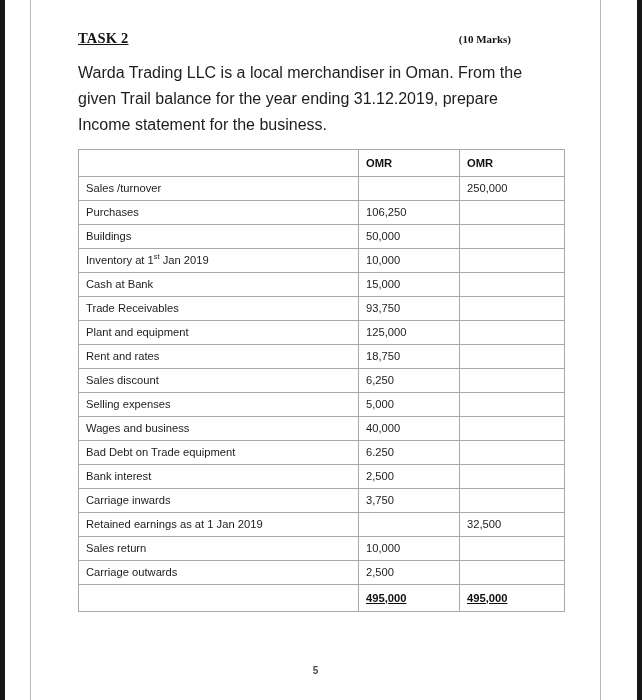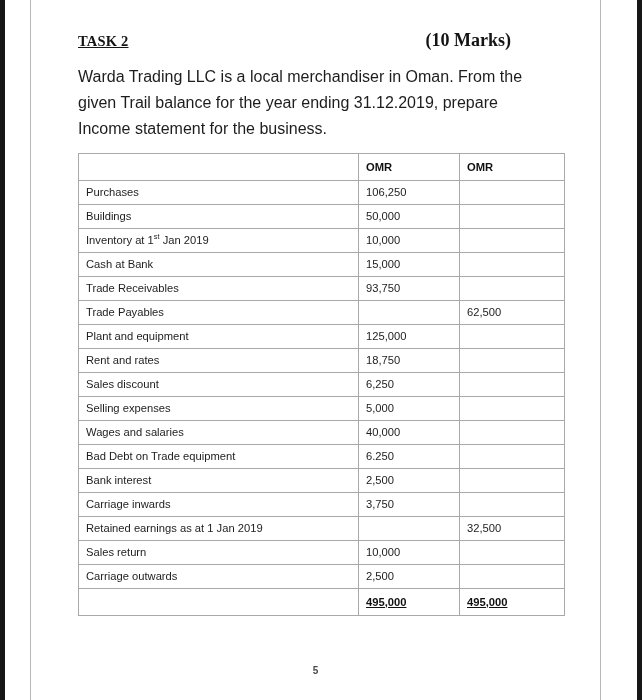--- a/index.html
+++ b/index.html
@@ -69,21 +69,21 @@
     font-family: "Liberation Serif", serif;
     font-weight: bold;
     font-size: 14.5px;
     color: #141414;
     text-decoration: underline;
     letter-spacing: 0.2px;
   }
   .marks-label {
     font-family: "Liberation Serif", serif;
     font-weight: bold;
-    font-size: 18px;
+    font-size: 11px;
     color: #141414;
   }
 
   
   .intro-text {
     font-size: 16px;
     line-height: 1.62;
     color: #1d1d1d;
     margin-bottom: 11px;
     width: 472px;
@@ -167,20 +167,25 @@
         <col class="col-particular">
         <col class="col-debit">
         <col class="col-credit">
       </colgroup>
       <tbody>
         <tr class="head-row">
           <td></td>
           <td class="omr-head">OMR</td>
           <td class="omr-head">OMR</td>
         </tr>
+      <tr>
+            <td>Sales /turnover</td>
+            <td></td>
+            <td>250,000</td>
+          </tr>
           <tr>
             <td>Purchases</td>
             <td>106,250</td>
             <td></td>
           </tr>
           <tr>
             <td>Buildings</td>
             <td>50,000</td>
             <td></td>
           </tr>
@@ -193,46 +198,41 @@
             <td>Cash at Bank</td>
             <td>15,000</td>
             <td></td>
           </tr>
           <tr>
             <td>Trade Receivables</td>
             <td>93,750</td>
             <td></td>
           </tr>
           <tr>
-            <td>Trade Payables</td>
-            <td></td>
-            <td>62,500</td>
-          </tr>
-          <tr>
             <td>Plant and equipment</td>
             <td>125,000</td>
             <td></td>
           </tr>
           <tr>
             <td>Rent and rates</td>
             <td>18,750</td>
             <td></td>
           </tr>
           <tr>
             <td>Sales discount</td>
             <td>6,250</td>
             <td></td>
           </tr>
           <tr>
             <td>Selling expenses</td>
             <td>5,000</td>
             <td></td>
           </tr>
           <tr>
-            <td>Wages and salaries</td>
+            <td>Wages and business</td>
             <td>40,000</td>
             <td></td>
           </tr>
           <tr>
             <td>Bad Debt on Trade equipment</td>
             <td>6.250</td>
             <td></td>
           </tr>
           <tr>
             <td>Bank interest</td>

